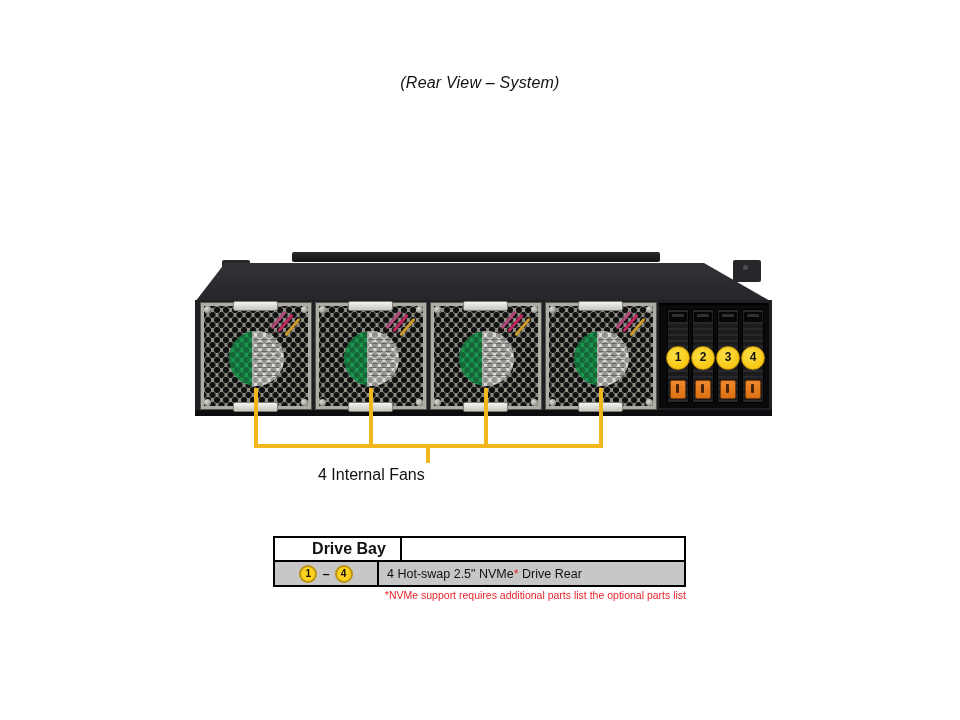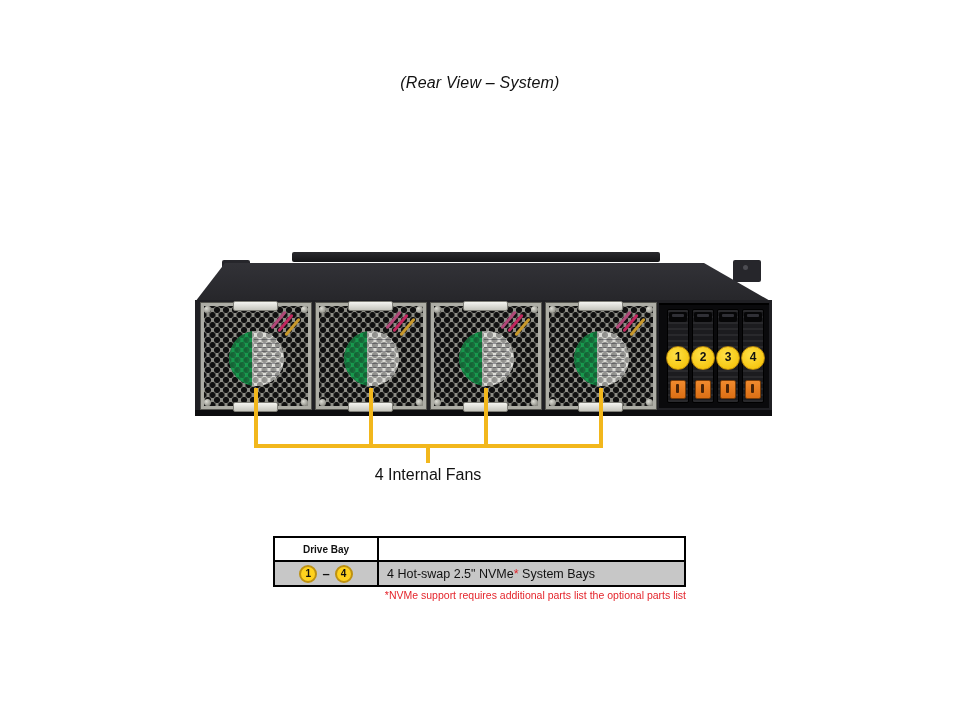--- a/index.html
+++ b/index.html
@@ -2,21 +2,21 @@
 <html><head>
 <meta charset="utf-8">
 <style>
   html,body{margin:0;padding:0;background:#fff;}
   .stage{position:relative;width:960px;height:720px;background:#fff;overflow:hidden;
          font-family:"Liberation Sans",sans-serif;color:#111;}
 
   
   .fig-caption{position:absolute;left:0;top:74px;width:960px;text-align:center;
                font-style:italic;font-size:16px;letter-spacing:.2px;}
-  .callout-label{position:absolute;left:318px;top:466px;width:220px;text-align:center;
+  .callout-label{position:absolute;left:318px;top:466px;width:220px;text-align:left;
                  font-size:16px;}
 
   
   .chassis-rim{position:absolute;left:292px;top:252px;width:368px;height:10px;
                background:linear-gradient(180deg,#2A2A2E,#141416);border-radius:2px;}
   .ear{position:absolute;top:260px;width:28px;height:22px;background:#26262B;border-radius:2px;}
   .ear.left{left:222px}.ear.right{left:733px}
   .ear::after{content:"";position:absolute;left:10px;top:5px;width:5px;height:5px;
               border-radius:50%;background:#4C4C52;}
   .chassis-bevel{position:absolute;left:195px;top:263px;width:577px;height:39px;
@@ -78,21 +78,21 @@
 
   
   .vline{position:absolute;top:388px;width:4px;height:60px;background:#F2B71C;}
   .vline.c1{left:254px}.vline.c2{left:369px}.vline.c3{left:484px}.vline.c4{left:599px}
   .hline{position:absolute;left:254px;top:444px;width:349px;height:4px;background:#F2B71C;}
   .stem{position:absolute;left:426px;top:448px;width:4px;height:15px;background:#F2B71C;}
 
   
   .spec-table{position:absolute;left:273px;top:536px;width:413px;}
   .t-row{display:flex;box-sizing:border-box;border:2px solid #000;}
-  .t-row.header{height:26px;background:#FFF;font-weight:bold;font-size:10px;}
+  .t-row.header{height:26px;background:#FFF;font-weight:bold;font-size:16px;padding-left:23px;}
   .t-row.body{height:25px;background:#C7C7C7;border-top:none;font-size:12.5px;}
   .t-cell1{width:104px;border-right:2px solid #000;display:flex;align-items:center;
            justify-content:center;box-sizing:border-box;}
   .t-cell2{flex:1;display:flex;align-items:center;justify-content:center;}
   .t-row.body .t-cell2{justify-content:flex-start;padding-left:8px;}
   .badge-sm{width:18px;height:18px;border-radius:50%;background:#FFD21E;border:2px solid #BD9112;
     box-sizing:border-box;color:#111;font-weight:bold;font-size:10px;line-height:13px;text-align:center;}
   .bay-dash{font-weight:bold;margin:0 5px;font-size:13px;}
   .desc-seg{white-space:pre;}
   .desc-star{color:#E4252C;white-space:pre;}
@@ -201,19 +201,19 @@
     </div>
     <div class="t-row body">
       <div class="t-cell1">
         <span class="badge-sm">1</span>
         <span class="bay-dash">–</span>
         <span class="badge-sm">4</span>
       </div>
       <div class="t-cell2">
         <span class="desc-seg">4 Hot-swap 2.5" NVMe</span>
         <span class="desc-star">*</span>
-        <span class="desc-seg"> System Bays</span>
+        <span class="desc-seg"> Drive Rear</span>
       </div>
     </div>
     <div class="footnote">*NVMe support requires additional parts list the optional parts list</div>
   </div>
 
 </div>
 
 </body></html>

